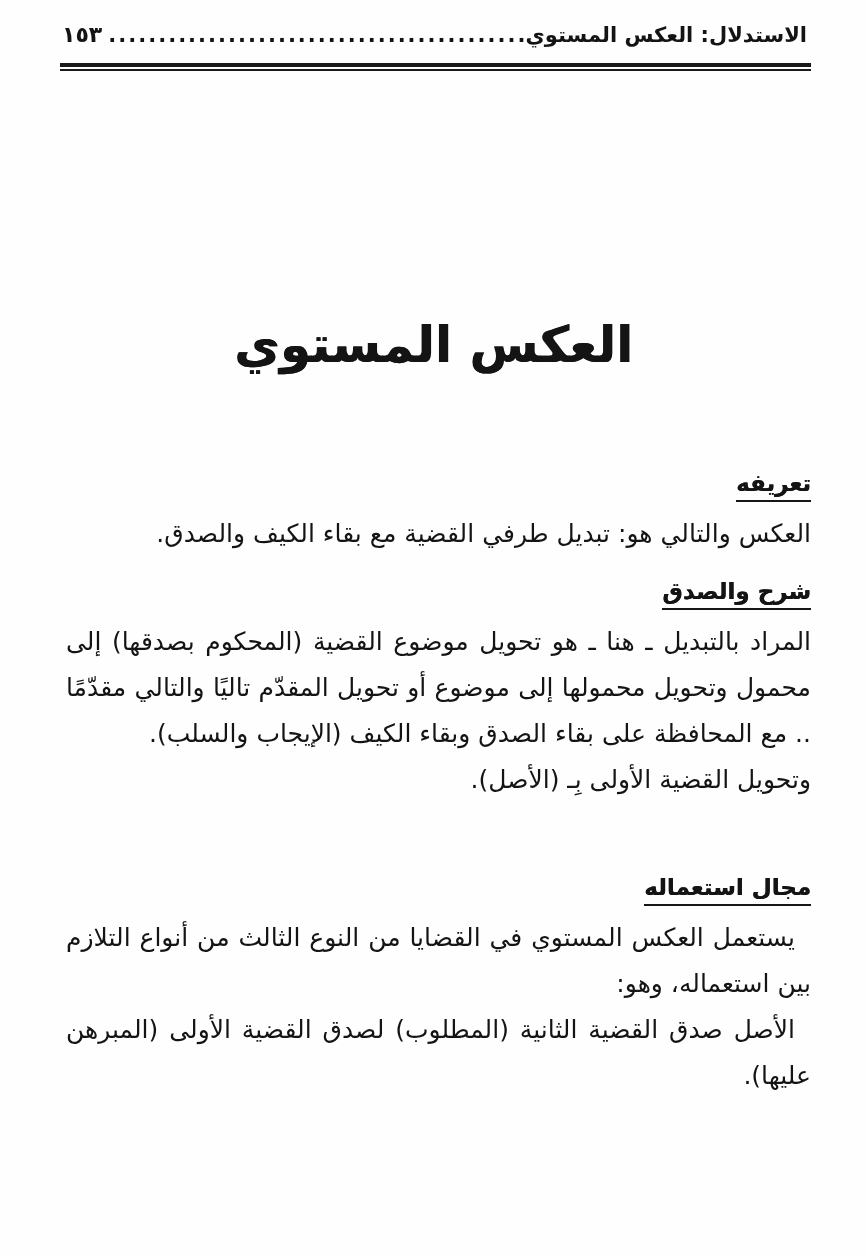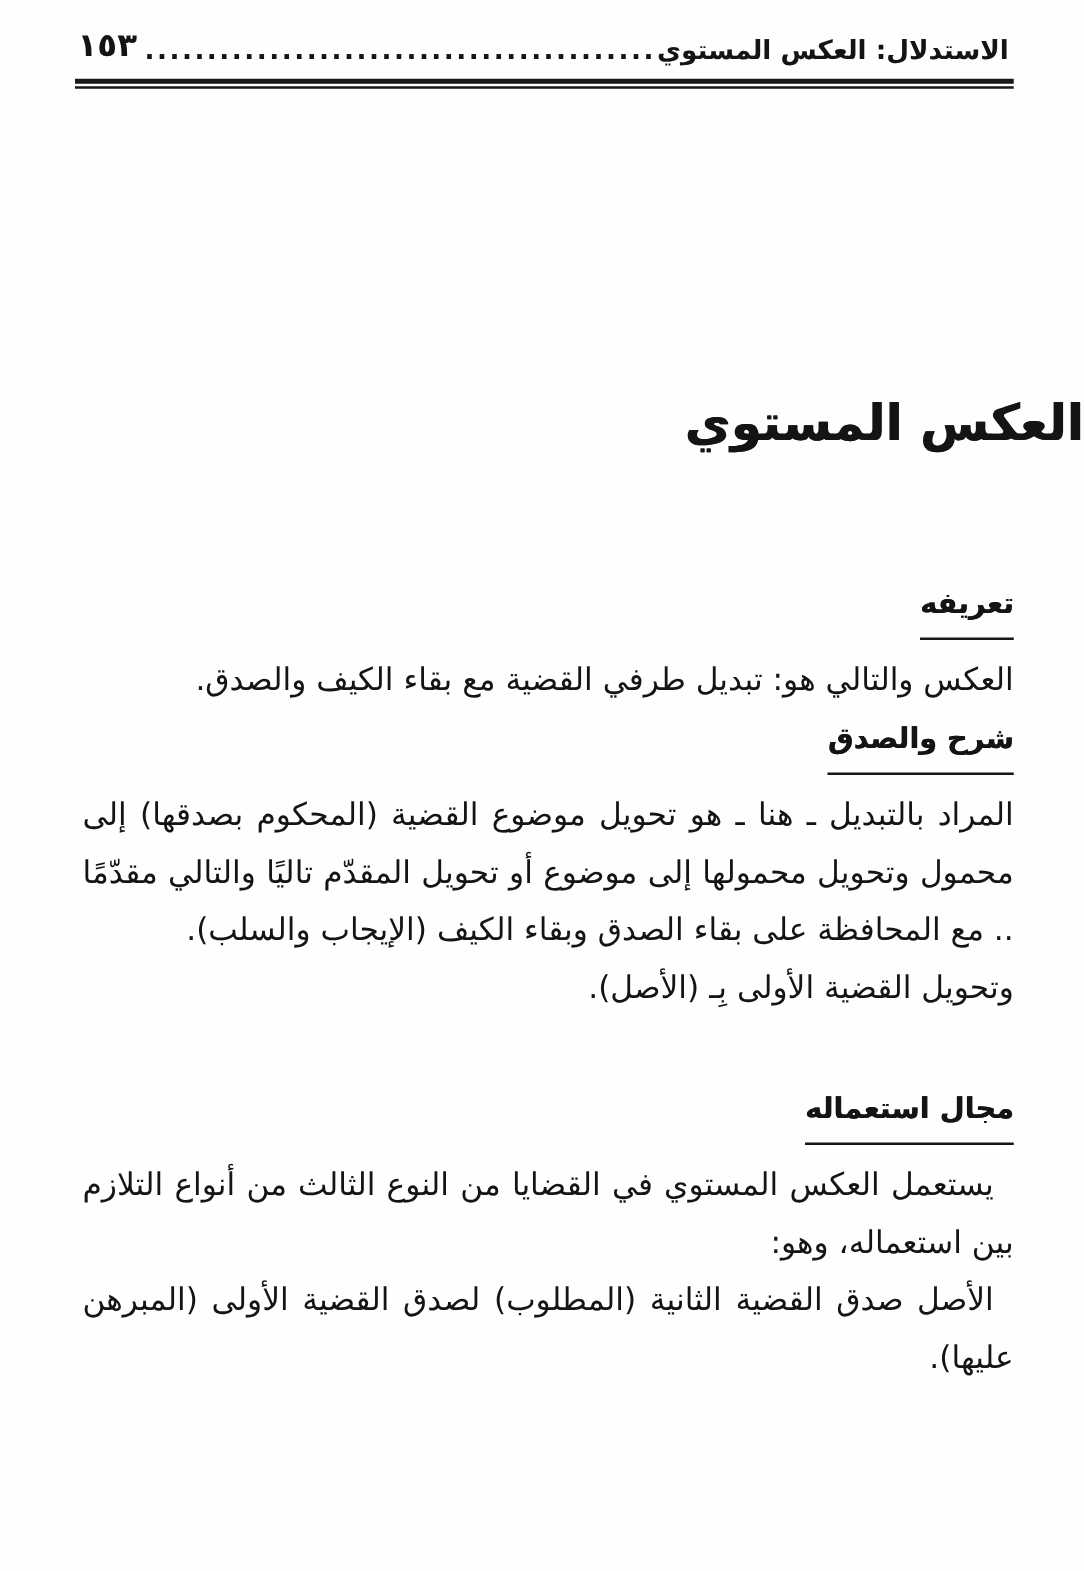--- a/index.html
+++ b/index.html
@@ -34,60 +34,61 @@
   .running-head .leader {
     flex: 1 1 auto;
     overflow: hidden;
     white-space: nowrap;
     letter-spacing: 2px;
     padding: 0 6px;
     font-weight: bold;
     direction: ltr;
     text-align: center;
   }
-  .running-head .page-num { flex: none; font-size: 26px; }
+  .running-head .page-num { flex: none; font-size: 22px; }
 
   .header-rule {
     position: absolute;
     top: 63px;
     right: 56px;
     left: 60px;
     height: 2px;
     border-top: 4px solid #191919;
     border-bottom: 2px solid #191919;
   }
 
   
   .chapter-title {
     position: absolute;
     top: 316px;
     left: 0;
     right: 0;
-    font-size: 40px;
+    text-align: center;
+    font-size: 50px;
     font-weight: bold;
     letter-spacing: 0.5px;
     text-shadow: 0.6px 0 0 #141414; 
   }
 
   
   .section {
     position: absolute;
     right: 56px;
     left: 66px;
   }
   #sec-definition { top: 470px; }
   #sec-explanation { top: 578px; }
   #sec-usage { top: 874px; }
 
   .section-heading {
     display: inline-block;
     font-size: 23px;
     font-weight: bold;
     border-bottom: 2px solid #161616;
-    padding-bottom: 14px;
+    padding-bottom: 4px;
     margin: 0 0 9px 0;
     text-shadow: 0.4px 0 0 #161616;
   }
 
   .body-par {
     margin: 0;
     font-size: 25px;
     line-height: 46px;
     text-align: justify;
     text-justify: inter-word;

